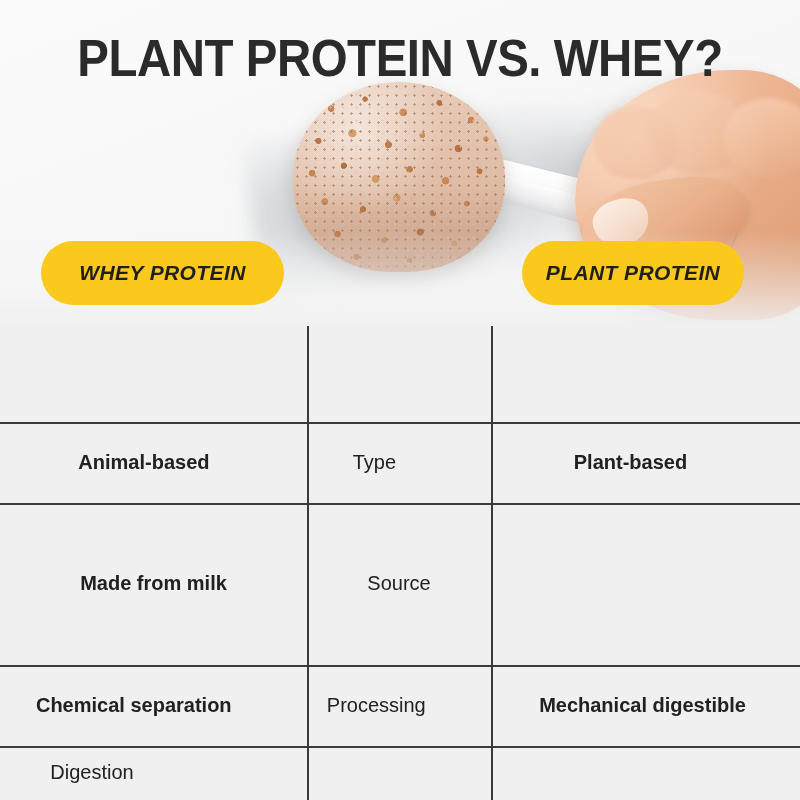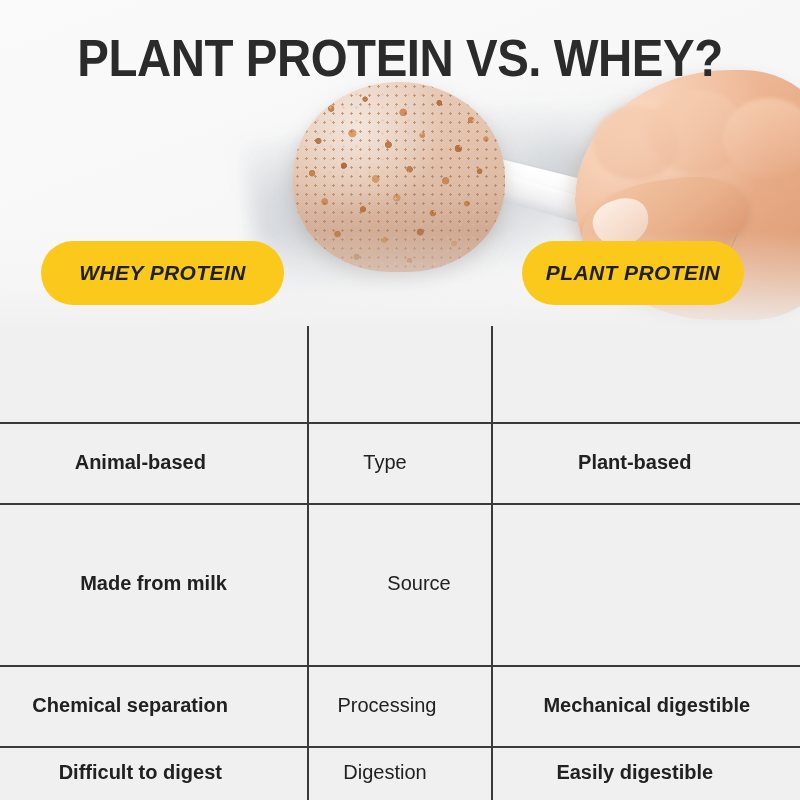--- a/index.html
+++ b/index.html
@@ -302,21 +302,21 @@
     justify-content: center;
     text-align: left;
     color: #212121;
     font-size: 20px;
     font-weight: 700;
     line-height: 1.28;
     padding: 0 10px;
     height: 100%;
   }
   .cell-left  { width: 307px; }
-  .cell-mid   { width: 184px; font-weight: 400; margin-left: 20px; }
+  .cell-mid   { width: 184px; font-weight: 400; }
   .cell-right { width: 362px; }
 
   .cell-mid .cell-text { font-weight: 400; }
 
   .multiline { display: block; }
   .multiline .ln { display: block; }
 </style>
 </head>
 <body>
 
@@ -389,25 +389,19 @@
       </div>
       <div class="cell cell-mid">
         <span class="cell-text">Processing</span>
       </div>
       <div class="cell cell-right">
         <span class="cell-text">Mechanical digestible</span>
       </div>
     </div>
 
     <div class="row row-4">
-      <div class="cell cell-left">
-        <span class="cell-text">Difficult to digest</span>
-      </div>
       <div class="cell cell-mid">
         <span class="cell-text">Digestion</span>
       </div>
-      <div class="cell cell-right">
-        <span class="cell-text">Easily digestible</span>
-      </div>
     </div>
 
   </div>
 </div>
 
 </body></html>

